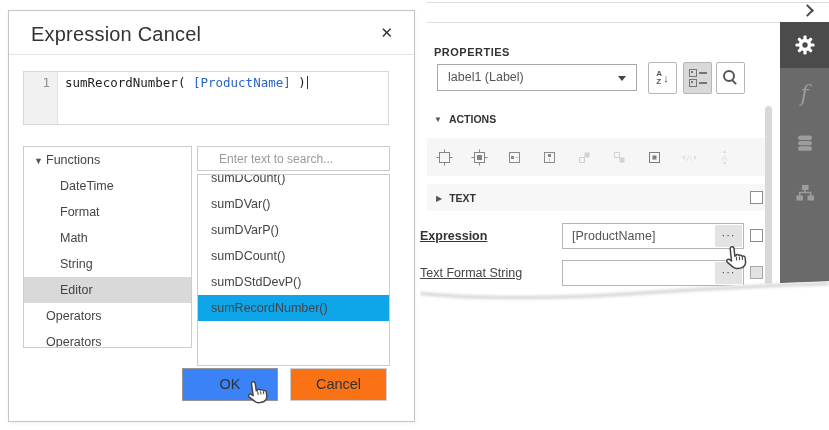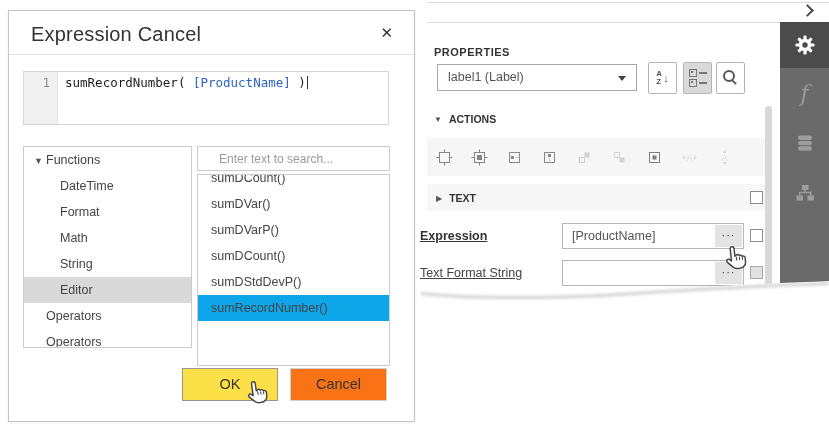--- a/index.html
+++ b/index.html
@@ -27,21 +27,21 @@
   .searchbox{position:absolute;left:188px;top:135px;width:193px;height:25px;border:1px solid #ccc;
              box-sizing:border-box;font:12px "Liberation Sans",sans-serif;color:#555;padding:0 21px;outline:none;}
   .searchbox::placeholder{color:#9a9a9a;}
   .flist{position:absolute;left:188px;top:163px;width:193px;height:192px;border:1px solid #ccc;
          overflow:hidden;box-sizing:border-box;background:#fff;}
   .frow{height:26px;line-height:26px;padding-left:13px;font-size:12.5px;color:#444;}
   .frow:first-child{margin-top:-10px;}
   .frow.sel{background:#0ea5e9;}
   .btn{position:absolute;top:357px;height:33px;font-size:14.5px;color:#333;text-align:center;
        line-height:31px;box-sizing:border-box;}
-  .btn-ok{left:173px;width:96px;background:#fde047;border:1px solid #959595;}
+  .btn-ok{left:173px;width:96px;background:#3b82f6;border:1px solid #959595;}
   .btn-cancel{left:281px;width:97px;background:#f97316;border:1px solid #cfcfcf;}
   .cursor{position:absolute;pointer-events:none;}
   .cur-ok{left:235px;top:368px;transform:rotate(-8deg);}
   
   .rpanel{position:absolute;left:420px;top:0;width:409px;height:310px;background:#fff;
           clip-path:path('M0 0 L409 0 L409 281 C360 283 300 285 230 290 C160 295 70 298 0 291 Z');}
   .tstrip{position:absolute;left:7px;right:0;top:2px;height:19px;background:#fff;
           border-top:1px solid #dcdcdc;border-bottom:1px solid #dcdcdc;}
   .chev{position:absolute;right:17px;top:6px;width:7px;height:7px;
         border-top:2px solid #4a4a4a;border-right:2px solid #4a4a4a;transform:rotate(45deg);}

